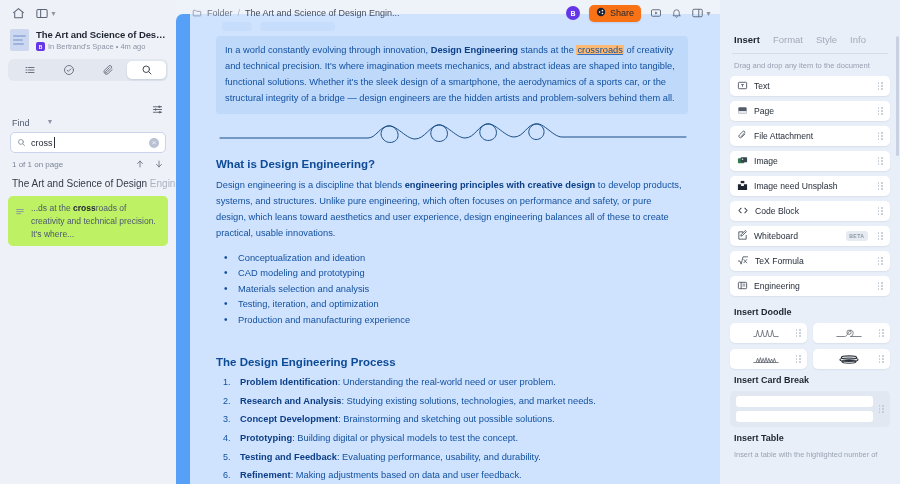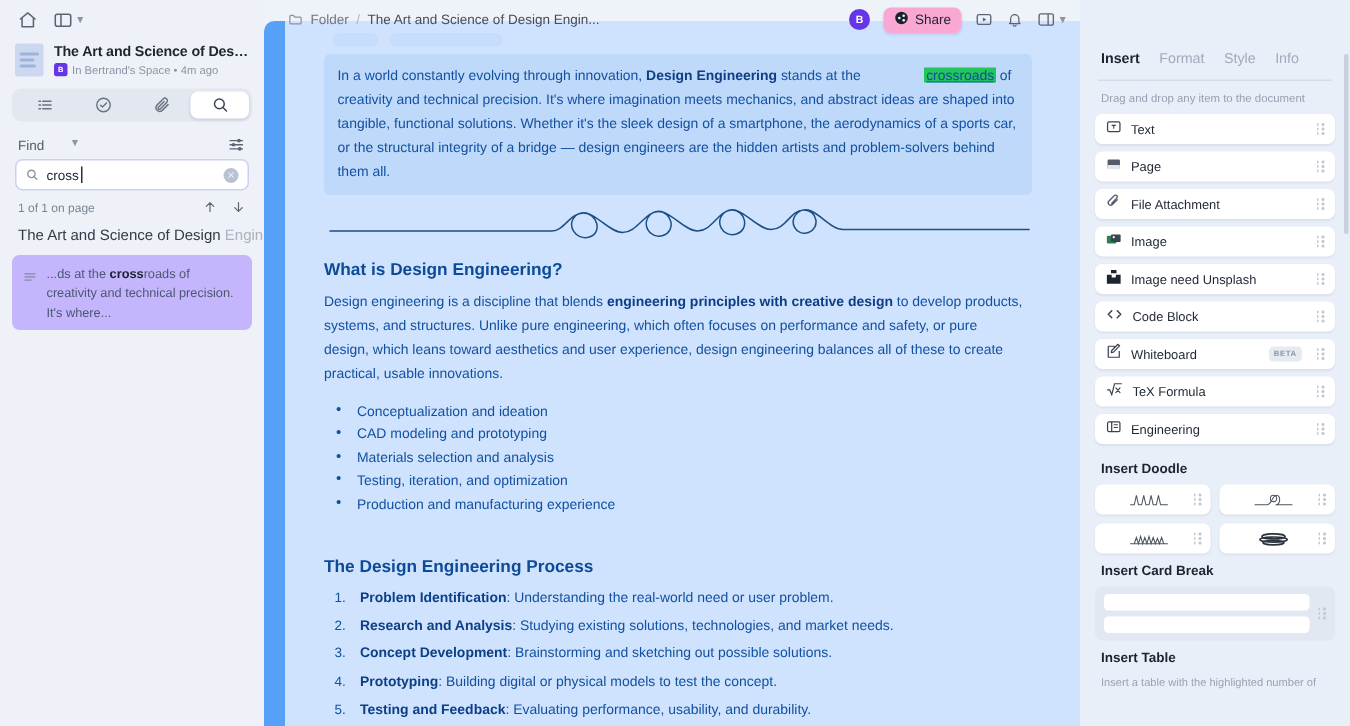--- a/index.html
+++ b/index.html
@@ -68,21 +68,21 @@
     flex: 1; height: 18px; border-radius: 5px;
     display: flex; align-items: center; justify-content: center;
     color: #6b7280; cursor: pointer;
   }
   .tabstrip .tab.active { background: #fff; box-shadow: 0 1px 2px rgba(20,30,60,.12); color: #3e4757; }
 
   .find-row {
     display: flex; align-items: center; justify-content: space-between;
     padding: 2px 12px 4px 12px;
   }
-  .find-label { display: flex; gap: 16px; font-size: 9px; color: #505a6b; }
+  .find-label { display: flex; gap: 16px; font-size: 9px; color: #505a6b; margin-top: 27px; }
   .search-box {
     margin: 0 10px; height: 21px; background: #fff;
     border: 1px solid #c9d4ea; border-radius: 5px;
     display: flex; align-items: center; gap: 5px; padding: 0 6px;
   }
   .search-box .val {
     flex: 1; font-size: 9px; color: #222833; position: relative;
   }
   .search-box .val::after{
     content:""; position:absolute; top:-1px; height:11px; width:1px;
@@ -98,21 +98,21 @@
     padding: 6px 12px 5px 12px;
   }
   .result-count { font-size: 8px; color: #7b8496; }
   .nav-arrows { display: flex; gap: 9px; color: #5b6474; }
   .res-doc {
     font-size: 10px; padding: 4px 12px 5px 12px; white-space: nowrap;
     overflow: hidden; color: #333a47;
   }
   .res-doc .dim { color: #aab2c0; }
   .res-item {
-    margin: 2px 8px; background: #c4b5fd; border-radius: 5px;
+    margin: 2px 8px; background: #bef264; border-radius: 5px;
     padding: 6px 7px; display: flex; gap: 6px; align-items: flex-start;
   }
   .res-item .ri-icon { color: #7f8ca6; flex: 0 0 10px; margin-top: 1px; }
   .res-item .ri-text { font-size: 8.5px; line-height: 1.5; color: #4d5770; }
   .res-item .ri-text b { color: #1b2332; }
 
   
   .main { flex: 1; position: relative; height: 484px; }
   .top-bar {
     position: absolute; top: 0; left: 0; right: 0; height: 26px;
@@ -122,21 +122,21 @@
   .breadcrumb { display: flex; align-items: center; gap: 5px; font-size: 9px; color: #6d7585; }
   .breadcrumb .bc-doc { color: #454d5d; }
   .breadcrumb .sep { color: #aeb6c4; }
   .top-right { margin-left: auto; display: flex; align-items: center; gap: 9px; }
   .avatar {
     width: 14px; height: 14px; border-radius: 50%; background: #6536e8;
     color: #fff; font-size: 7px; font-weight: bold;
     display: flex; align-items: center; justify-content: center;
   }
   .share-btn {
-    height: 17px; background: #f9a8d4; border-radius: 5px;
+    height: 17px; background: #f97316; border-radius: 5px;
     display: flex; align-items: center; gap: 4px; padding: 0 7px;
     font-size: 9px; color: #222833; box-shadow: 0 1px 2px rgba(20,30,60,.1);
     cursor: pointer;
   }
 
   .doc-scroll {
     position: absolute; top: 14px; left: 0; right: 0; bottom: 0;
     background: #cfe2fe;
     border-top-left-radius: 7px;
     overflow: hidden;
@@ -156,24 +156,23 @@
     padding: 22px 30px 0 22px;
     color: #11509f;
   }
   .lead-para {
     background: #bfd9fb; border-radius: 4px;
     padding: 7px 9px; font-size: 9.3px; line-height: 1.72;
     color: #11509f; max-width: 472px;
   }
   .lead-para b { color: #0c3f86; }
   .hl {
-    background: #22c55e; color: #0f4d99;
+    background: #fdba74; color: #0f4d99;
     text-decoration: underline; text-decoration-color: #2f6fc4;
     padding: 0 1px;
-    margin-left: 40px;
   }
   .divider-wrap { height: 40px; display: flex; align-items: center; justify-content: center; max-width: 480px;}
   h2.sec {
     font-size: 11.5px; font-weight: bold; color: #0d4b96;
     margin: 4px 0 8px 0;
   }
   p.body {
     font-size: 9.3px; line-height: 1.72; color: #11509f; max-width: 468px;
   }
   p.body b { color: #0c3f86; }

